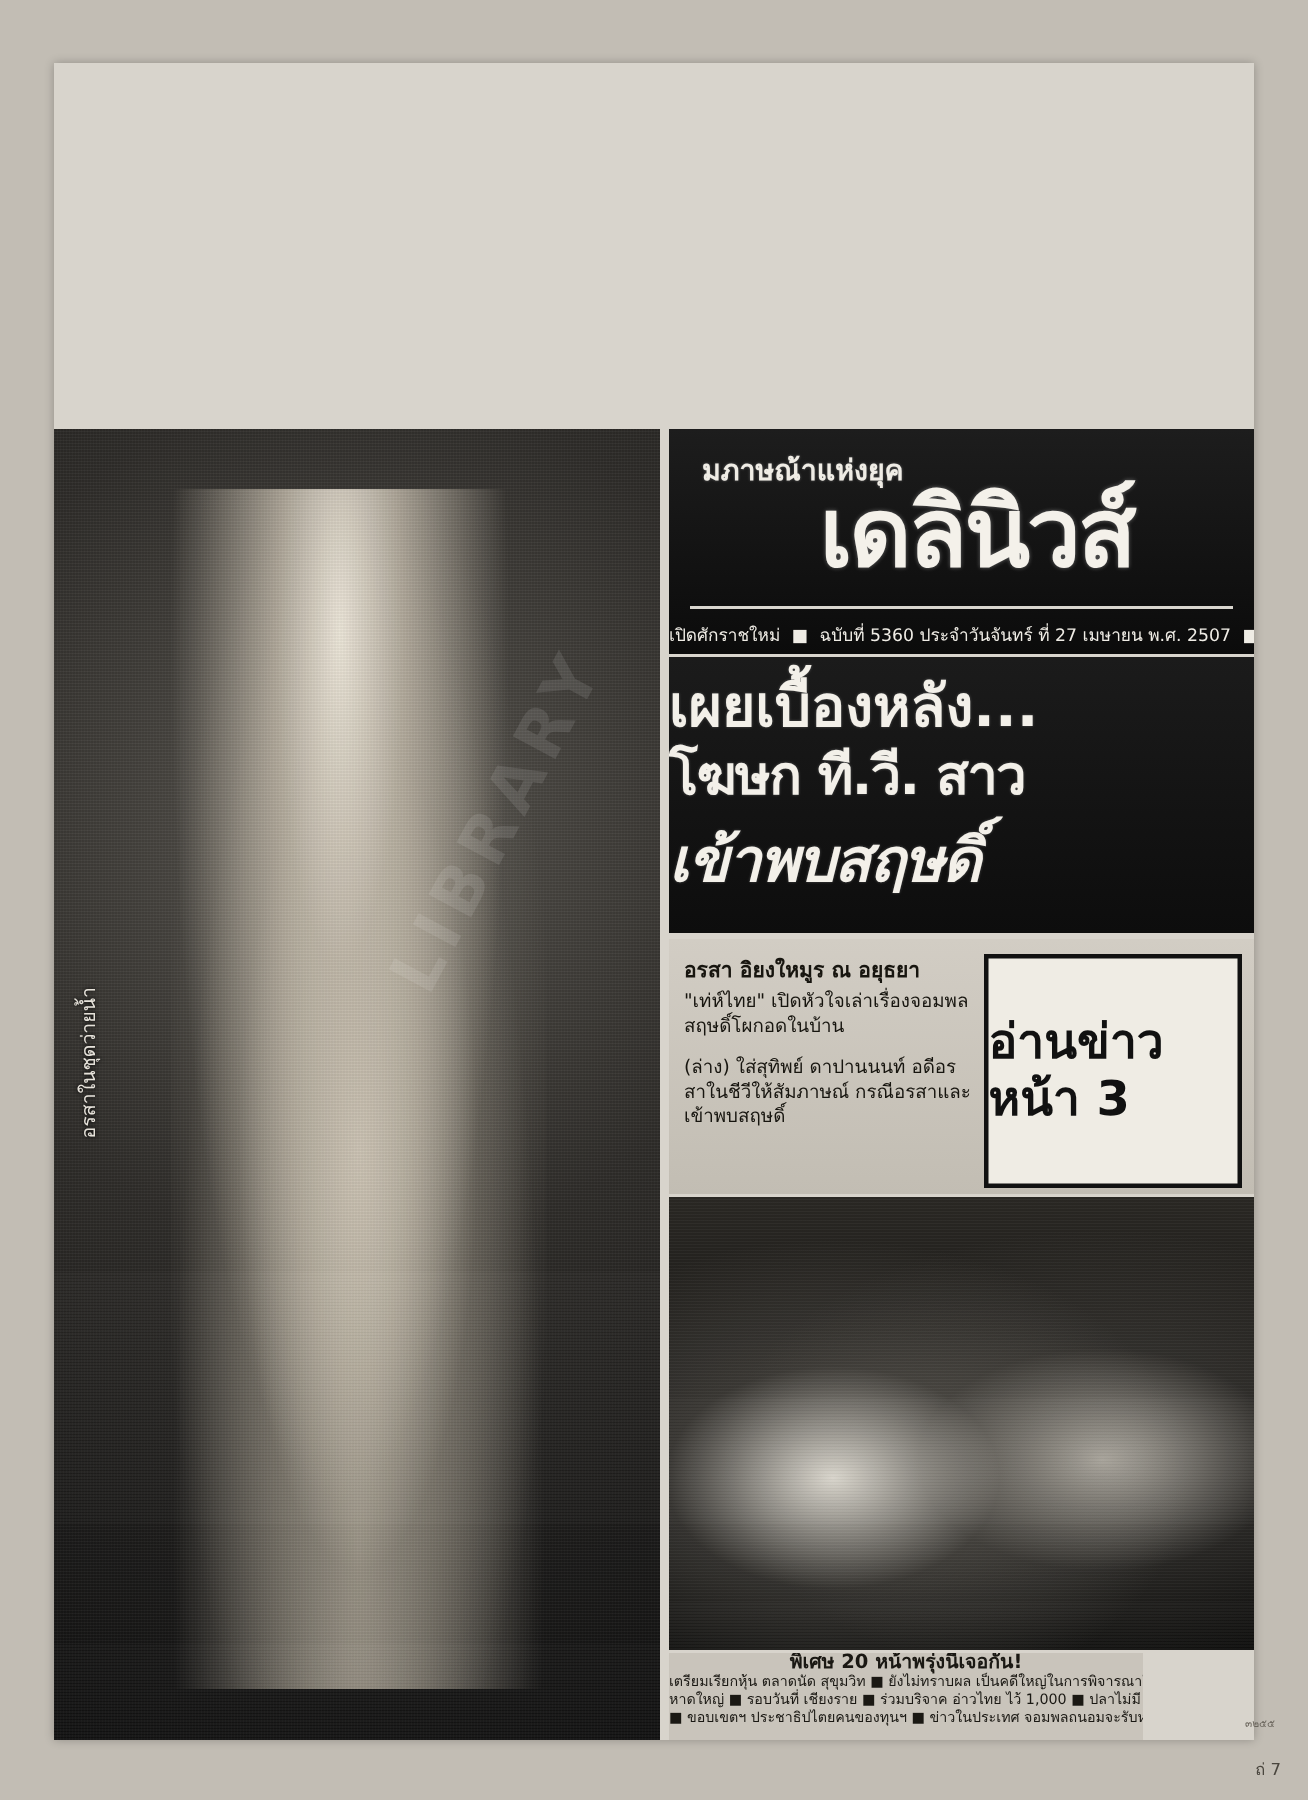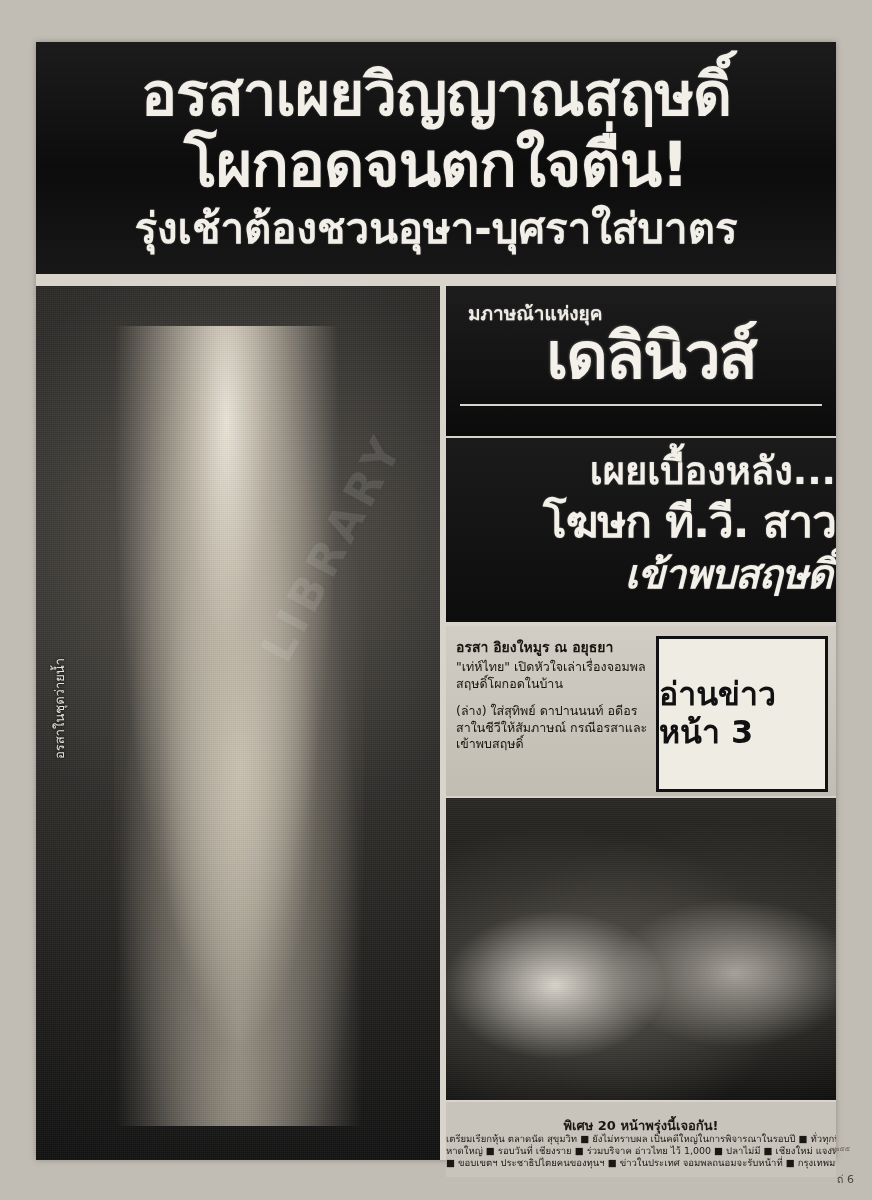--- a/index.html
+++ b/index.html
@@ -189,27 +189,27 @@
     top: 152px;
     width: 390px;
     height: 184px;
     background: #141414;
     background-image: linear-gradient(180deg, #1b1b1b, #0d0d0d);
     overflow: hidden;
   }
   .sh-line {
     color: #f3f0e9;
     font-weight: bold;
-    text-align: right;
+    text-align: left;
     white-space: nowrap;
     line-height: 1;
     text-shadow: 0 0 2px rgba(255,255,255,0.25);
   }
   .sh-1 { position: absolute; left:0; right:0; top: 14px; font-size: 38px; }
-  .sh-2 { position: absolute; left:0; right:0; top: 62px; font-size: 44px; letter-spacing: -1px;}
+  .sh-2 { position: absolute; left:0; right:0; top: 62px; font-size: 36px; letter-spacing: -1px;}
   .sh-3 { position: absolute; left:0; right:4px; top: 116px; font-size: 40px; letter-spacing: -1px; font-style: italic;}
 
   
   .strip {
     position: absolute;
     left: 0;
     top: 340px;
     width: 390px;
     height: 170px;
     background: #cbc6bd;
@@ -283,25 +283,25 @@
     inset: 0;
     background-image:
       repeating-linear-gradient(0deg, rgba(255,255,255,0.03) 0px, rgba(255,255,255,0.03) 1px, rgba(0,0,0,0.03) 1px, rgba(0,0,0,0.03) 2px);
   }
 
   
   .bottom-text {
     position: absolute;
     left: 0;
     top: 816px;
-    width: 390px;
+    width: 316px;
     height: 58px;
     background: #c9c4bb;
     color: #1a1813;
-    padding-top: 17px;
+    padding-top: 0;
     overflow: hidden;
   }
   .bt-head {
     font-size: 13px;
     font-weight: bold;
     text-align: center;
     line-height: 1.1;
     white-space: nowrap;
   }
   .bt-line {
@@ -346,38 +346,40 @@
     font-size: 7px;
     text-align: right;
   }
 </style>
 </head>
 <body>
 
 <div class="page">
   <div class="paper">
 
-    <div class="headline-block">
-      <div class="hl-line hl-1">อรสาเผยวิญญาณสฤษดิ์</div>
-      <div class="hl-line hl-2">โผกอดจนตกใจตื่น!</div>
-      <div class="hl-line hl-3">รุ่งเช้าต้องชวนอุษา-บุศราใส่บาตร</div>
-    </div>
 
     <div class="main-photo">
       <div class="mp-figure"></div>
       <div class="mp-grain"></div>
       <div class="mp-caption">อรสาในชุดว่ายน้ำ</div>
     </div>
 
     <div class="right-col">
 
       <div class="nameplate">
         <div class="np-kicker">มภาษณ้าแห่งยุค</div>
         <div class="np-title">เดลินิวส์</div>
         <div class="np-rule"></div>
+        <div class="np-meta">
+          <span>เปิดศักราชใหม่</span>
+          <span class="sep">■</span>
+          <span>ฉบับที่ 5360 ประจำวันจันทร์ ที่ 27 เมษายน พ.ศ. 2507</span>
+          <span class="sep">■</span>
+          
+        </div>
       </div>
 
       <div class="subhead">
         <div class="sh-line sh-1">เผยเบื้องหลัง...</div>
         <div class="sh-line sh-2">โฆษก ที.วี. สาว</div>
         <div class="sh-line sh-3">เข้าพบสฤษดิ์</div>
       </div>
 
       <div class="strip">
         <div class="cap-box">
@@ -400,15 +402,15 @@
         <div class="bt-line">เตรียมเรียกหุ้น ตลาดนัด สุขุมวิท ■ ยังไม่ทราบผล เป็นคดีใหญ่ในการพิจารณาในรอบปี ■ ทั่วทุกทิศ</div>
         <div class="bt-line">หาดใหญ่ ■ รอบวันที่ เชียงราย ■ ร่วมบริจาค อ่าวไทย ไว้ 1,000 ■ ปลาไม่มี ■ เชียงใหม่ แจงหน้า 4</div>
         <div class="bt-line">■ ขอบเขตฯ ประชาธิปไตยคนของทุนฯ ■ ข่าวในประเทศ จอมพลถนอมจะรับหน้าที่ ■ กรุงเทพมหานครฯ</div>
       </div>
 
     </div>
 
     <div class="watermark">LIBRARY</div>
   </div>
 
-  <div class="corner-mark">ถ่ 6</div>
+  <div class="corner-mark">ถ่ 7</div>
   <div class="corner-tiny">๓๒๕๕</div>
 </div>
 
 </body></html>

